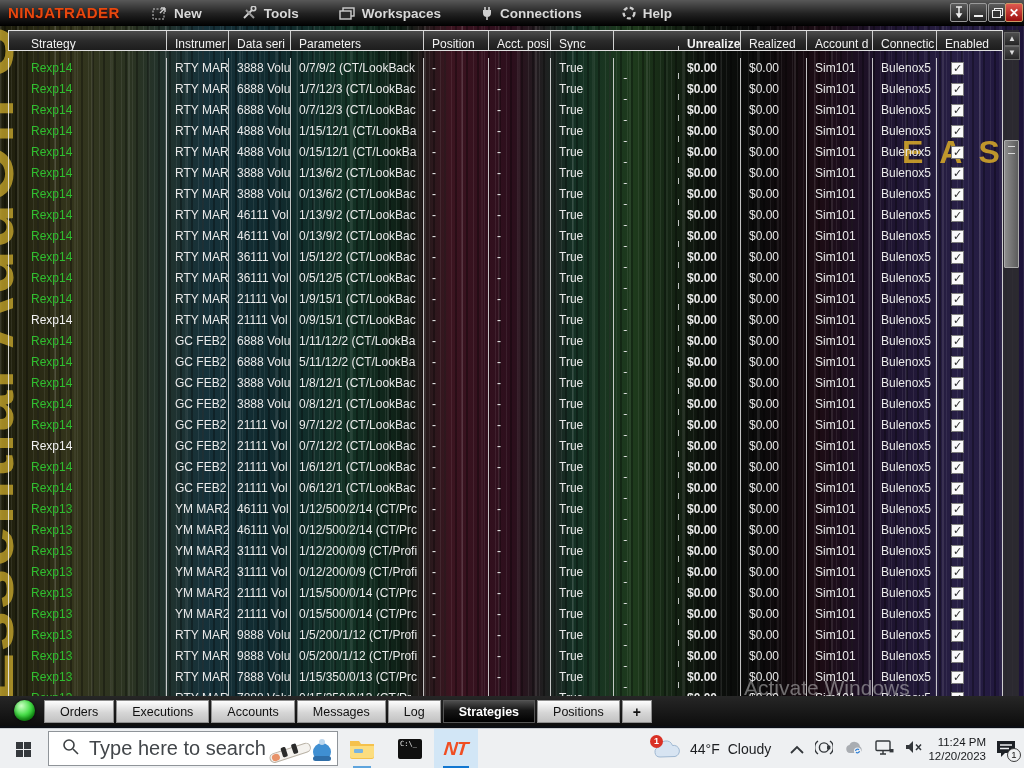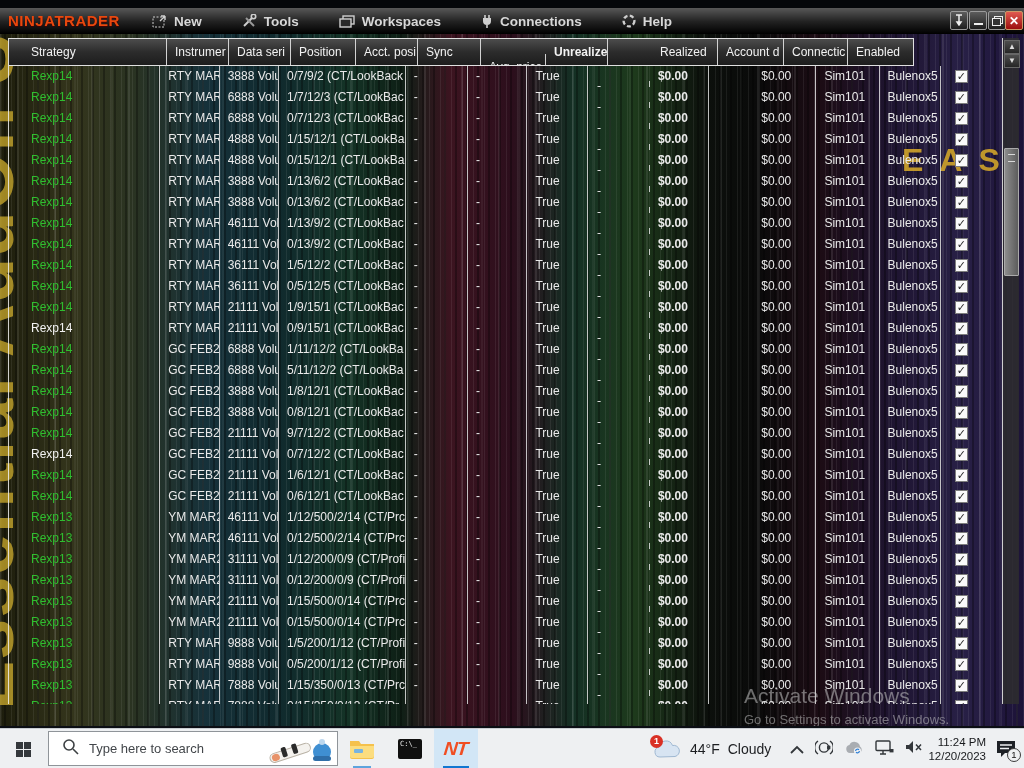--- a/index.html
+++ b/index.html
@@ -1,18 +1,18 @@
 <!DOCTYPE html>
 <html><head>
 <meta charset="utf-8">
 <style>
   html,body{margin:0;padding:0;}
   body{width:1024px;height:768px;overflow:hidden;background:#05070a;font-family:"Liberation Sans",sans-serif;position:relative;}
   
-  #nt-window{position:absolute;left:0;top:8px;width:1024px;height:726px;background:#0c4a6e;}
+  #nt-window{position:absolute;left:0;top:0;width:1024px;height:726px;background:#0c4a6e;}
   .titlebar{position:absolute;left:0;top:0;right:0;height:26px;background:linear-gradient(#585858 0%,#222 52%,#000 100%);border-bottom:1px solid #000;}
   .logo{position:absolute;left:8px;top:0;line-height:26px;font-size:15px;font-weight:800;letter-spacing:.5px;color:#e8480e;text-shadow:0 1px 1px #400;}
   .menus{position:absolute;left:152px;top:0;height:26px;display:flex;align-items:center;gap:40px;}
   .menu{display:flex;align-items:center;gap:7px;color:#d8d8d8;font-size:13.5px;font-weight:bold;cursor:default;}
   .menu svg{display:block;}
   .win-btn{position:absolute;top:3px;height:19px;box-sizing:border-box;border:1px solid #9a9a9a;border-radius:2px;background:linear-gradient(#5c5c5c,#1e1e1e);color:#fff;display:flex;align-items:center;justify-content:center;}
   .watch{right:77px;width:72px;gap:5px;font-size:12px;font-weight:bold;margin-top:44px;}
   .btn-pin{right:56px;width:18px;}
   .btn-min{right:37px;width:18px;}
   .btn-res{right:18px;width:18px;}
@@ -28,32 +28,32 @@
   .wallpaper{position:absolute;inset:0;background-image:
     repeating-linear-gradient(90deg, rgba(255,255,255,0.07) 0px, rgba(255,255,255,0.07) 1px, rgba(0,0,0,0) 1px, rgba(0,0,0,0) 4px, rgba(0,0,0,0.30) 4px, rgba(0,0,0,0.30) 6px, rgba(0,0,0,0) 6px, rgba(0,0,0,0) 11px),
     repeating-linear-gradient(90deg, rgba(255,255,255,0.05) 0px, rgba(255,255,255,0.05) 2px, rgba(0,0,0,0) 2px, rgba(0,0,0,0) 17px, rgba(255,255,255,0.09) 17px, rgba(255,255,255,0.09) 19px, rgba(0,0,0,0) 19px, rgba(0,0,0,0) 37px),
     linear-gradient(90deg,#1d1d0c 0%,#34351c 7%,#2a3322 13%,#16313a 20%,#102a2e 27%,#143326 34%,#0e2016 39%,#3c1420 44%,#2c0e1c 50%,#143024 56%,#1e3a1c 62%,#0c100c 69%,#0a0a0a 74%,#1c0c14 80%,#1e1430 87%,#282046 94%,#1c1238 100%);}
   .bg-vert-text{position:absolute;left:30px;bottom:24px;transform:rotate(-90deg);transform-origin:0 100%;white-space:nowrap;font-size:74px;font-weight:bold;color:rgba(198,166,44,0.78);letter-spacing:1px;}
   .bg-eas{position:absolute;left:902px;top:108px;font-size:32px;font-weight:bold;letter-spacing:16px;color:rgba(208,164,42,0.9);}
   .activate{position:absolute;left:744px;top:650px;color:rgba(210,210,210,0.5);font-size:21px;}
   .activate2{position:absolute;left:744px;top:678px;color:rgba(210,210,210,0.5);font-size:13px;}
 
   
-  .thead{position:absolute;left:8px;top:4px;height:28px;display:flex;box-sizing:border-box;border:1px solid #e0e0e0;background:linear-gradient(#4c4c4c,#2c2c2c 50%,#1d1d1d);}
+  .thead{position:absolute;left:8px;top:4px;height:21px;display:flex;box-sizing:border-box;border:1px solid #e0e0e0;background:linear-gradient(#4c4c4c,#2c2c2c 50%,#1d1d1d);}
   .hc{box-sizing:border-box;border-right:1px solid #d2d2d2;color:#f2f2f2;font-size:12px;line-height:26px;padding-left:8px;overflow:hidden;white-space:nowrap;}
   .hc:last-child{border-right:none;}
   .hc.c0{padding-left:22px;}
   .tbody{position:absolute;left:8px;top:32px;width:994px;height:638px;overflow:hidden;border-left:1px solid rgba(240,240,240,.85);}
   .trow{display:flex;height:21px;}
   .tc{box-sizing:border-box;padding-left:8px;font-size:12px;line-height:21px;color:#eaeaea;border-right:1px solid rgba(238,238,238,0.8);overflow:hidden;white-space:nowrap;}
   .tc.c0{padding-left:22px;}
   .tc.green{color:#2fbe2f;}
   .tc.white{color:#f2f2f2;}
   .c0{width:158px;} .c1{width:62px;} .c2{width:62px;} .c3{width:133px;} .c4{width:65px;}
-  .c5{width:62px;} .c6{width:63px;} .c7{width:65px;margin-top:15px;} .c8{width:62px;font-weight:bold;} .c9{width:66px;margin-left:44px;}
+  .c5{width:62px;} .c6{width:63px;} .c7{width:65px;margin-top:15px;} .c8{width:62px;font-weight:bold;} .c9{width:66px;}
   .c10{width:66px;} .c11{width:64px;} .c12{width:65px;}
   .cb{display:inline-block;width:13px;height:13px;box-sizing:border-box;background:#fafafa;border:1px solid #7d7d7d;color:#2a2a2a;font-size:11px;line-height:11px;text-align:center;margin:3px 0 0 6px;}
 
   
   .vscroll{position:absolute;right:5px;top:4px;width:17px;height:666px;background:rgba(46,46,46,0.8);border-left:1px solid #cfcfcf;box-sizing:border-box;}
   .spin{position:absolute;left:1px;width:14px;height:12px;background:linear-gradient(#4e4e4e,#262626);color:#ddd;font-size:8px;line-height:12px;text-align:center;border:1px solid #666;}
   .spin.up{top:2px;} .spin.down{top:16px;}
   .thumb{position:absolute;left:1px;top:110px;width:13px;height:126px;background:linear-gradient(90deg,#8c8c8c,#5c5c5c);border:1px solid #aaa;border-radius:1px;}
   .thumb .grip{position:absolute;left:3px;right:3px;top:5px;height:6px;border-top:1px solid #d8d8d8;border-bottom:1px solid #d8d8d8;}
 
@@ -68,21 +68,21 @@
   
   .desk-gap{position:absolute;left:0;top:726px;width:1024px;height:2px;background:#0b0e14;}
 
   
   .taskbar{position:absolute;left:0;top:728px;width:1024px;height:40px;background:#eef0f2;border-top:1px solid #c9cdd1;box-sizing:border-box;}
   .start{position:absolute;left:0;top:0;width:46px;height:40px;display:flex;align-items:center;justify-content:center;}
   .winlogo{display:grid;grid-template-columns:7px 7px;grid-template-rows:7px 7px;gap:1px;}
   .winlogo i{background:#34383c;}
   .searchbox{position:absolute;left:48px;top:2px;width:290px;height:35px;background:#fff;border:1px solid #8f9499;box-sizing:border-box;display:flex;align-items:center;}
   .searchbox .mag{margin:0 10px 0 13px;}
-  .search-text{font-size:13px;color:#42464a;text-align:center;}
+  .search-text{font-size:20px;color:#42464a;text-align:center;}
   .deco{position:absolute;right:4px;top:2px;}
   .task-icon{position:absolute;top:0;width:44px;height:40px;display:flex;align-items:center;justify-content:center;}
   .ti-folder{left:340px;} .ti-cmd{left:388px;} .ti-nt{left:434px;background:#d2e6f6;}
   .uline{position:absolute;bottom:0;left:9px;right:9px;height:3px;background:#1177d1;}
   .uline.dim{left:13px;right:13px;background:#5ea4dd;}
   .cmdbox{width:24px;height:20px;background:#101010;border-radius:2px;color:#e8e8e8;font-family:"DejaVu Sans Mono",monospace;font-size:7px;line-height:9px;padding:1px 2px;box-sizing:border-box;}
   .ntmark{font-size:19px;font-weight:800;font-style:italic;color:#f04e23;transform:skew(-6deg);letter-spacing:-1px;}
   .weather{position:absolute;left:652px;top:0;height:40px;display:flex;align-items:center;gap:8px;}
   .wcloud{position:relative;width:30px;height:24px;}
   .wbadge{position:absolute;left:-2px;top:-2px;width:13px;height:13px;border-radius:50%;background:#d93025;color:#fff;font-size:9px;line-height:13px;text-align:center;font-weight:bold;}
@@ -176,20 +176,21 @@
 
   <div class="win-body">
     <div class="wallpaper"></div>
     <div class="bg-vert-text">Essential AddOn Suite</div>
     <div class="bg-eas">EAS</div>
 
     <div class="thead">
       <div class="hc c0">Strategy</div>
       <div class="hc c1">Instrumer</div>
       <div class="hc c2">Data seri</div>
+      <div class="hc c3">Parameters</div>
       <div class="hc c4">Position</div>
       <div class="hc c5">Acct. posi</div>
       <div class="hc c6">Sync</div>
       <div class="hc c7">Avg. price</div>
       <div class="hc c8">Unrealize</div>
       <div class="hc c9">Realized</div>
       <div class="hc c10">Account d</div>
       <div class="hc c11">Connectic</div>
       <div class="hc c12">Enabled</div>
     </div>
@@ -666,20 +667,33 @@
       <div class="spin up">▲</div>
       <div class="spin down">▼</div>
       <div class="thumb">
           <div class="grip"></div>
         </div>
     </div>
 
     <div class="activate">Activate Windows</div>
     <div class="activate2">Go to Settings to activate Windows.</div>
 
+    <div class="tabbar">
+      <div class="orb"></div>
+      <div class="tabs">
+        <div class="tab">Orders</div>
+        <div class="tab">Executions</div>
+        <div class="tab">Accounts</div>
+        <div class="tab">Messages</div>
+        <div class="tab">Log</div>
+        <div class="tab active">Strategies</div>
+        <div class="tab">Positions</div>
+        <div class="tab add">+</div>
+      </div>
+    </div>
   </div>
 </div>
 
 <div class="desk-gap"></div>
 
 <div class="taskbar">
   <div class="start">
     <span class="winlogo">
         <i></i>
         <i></i>

